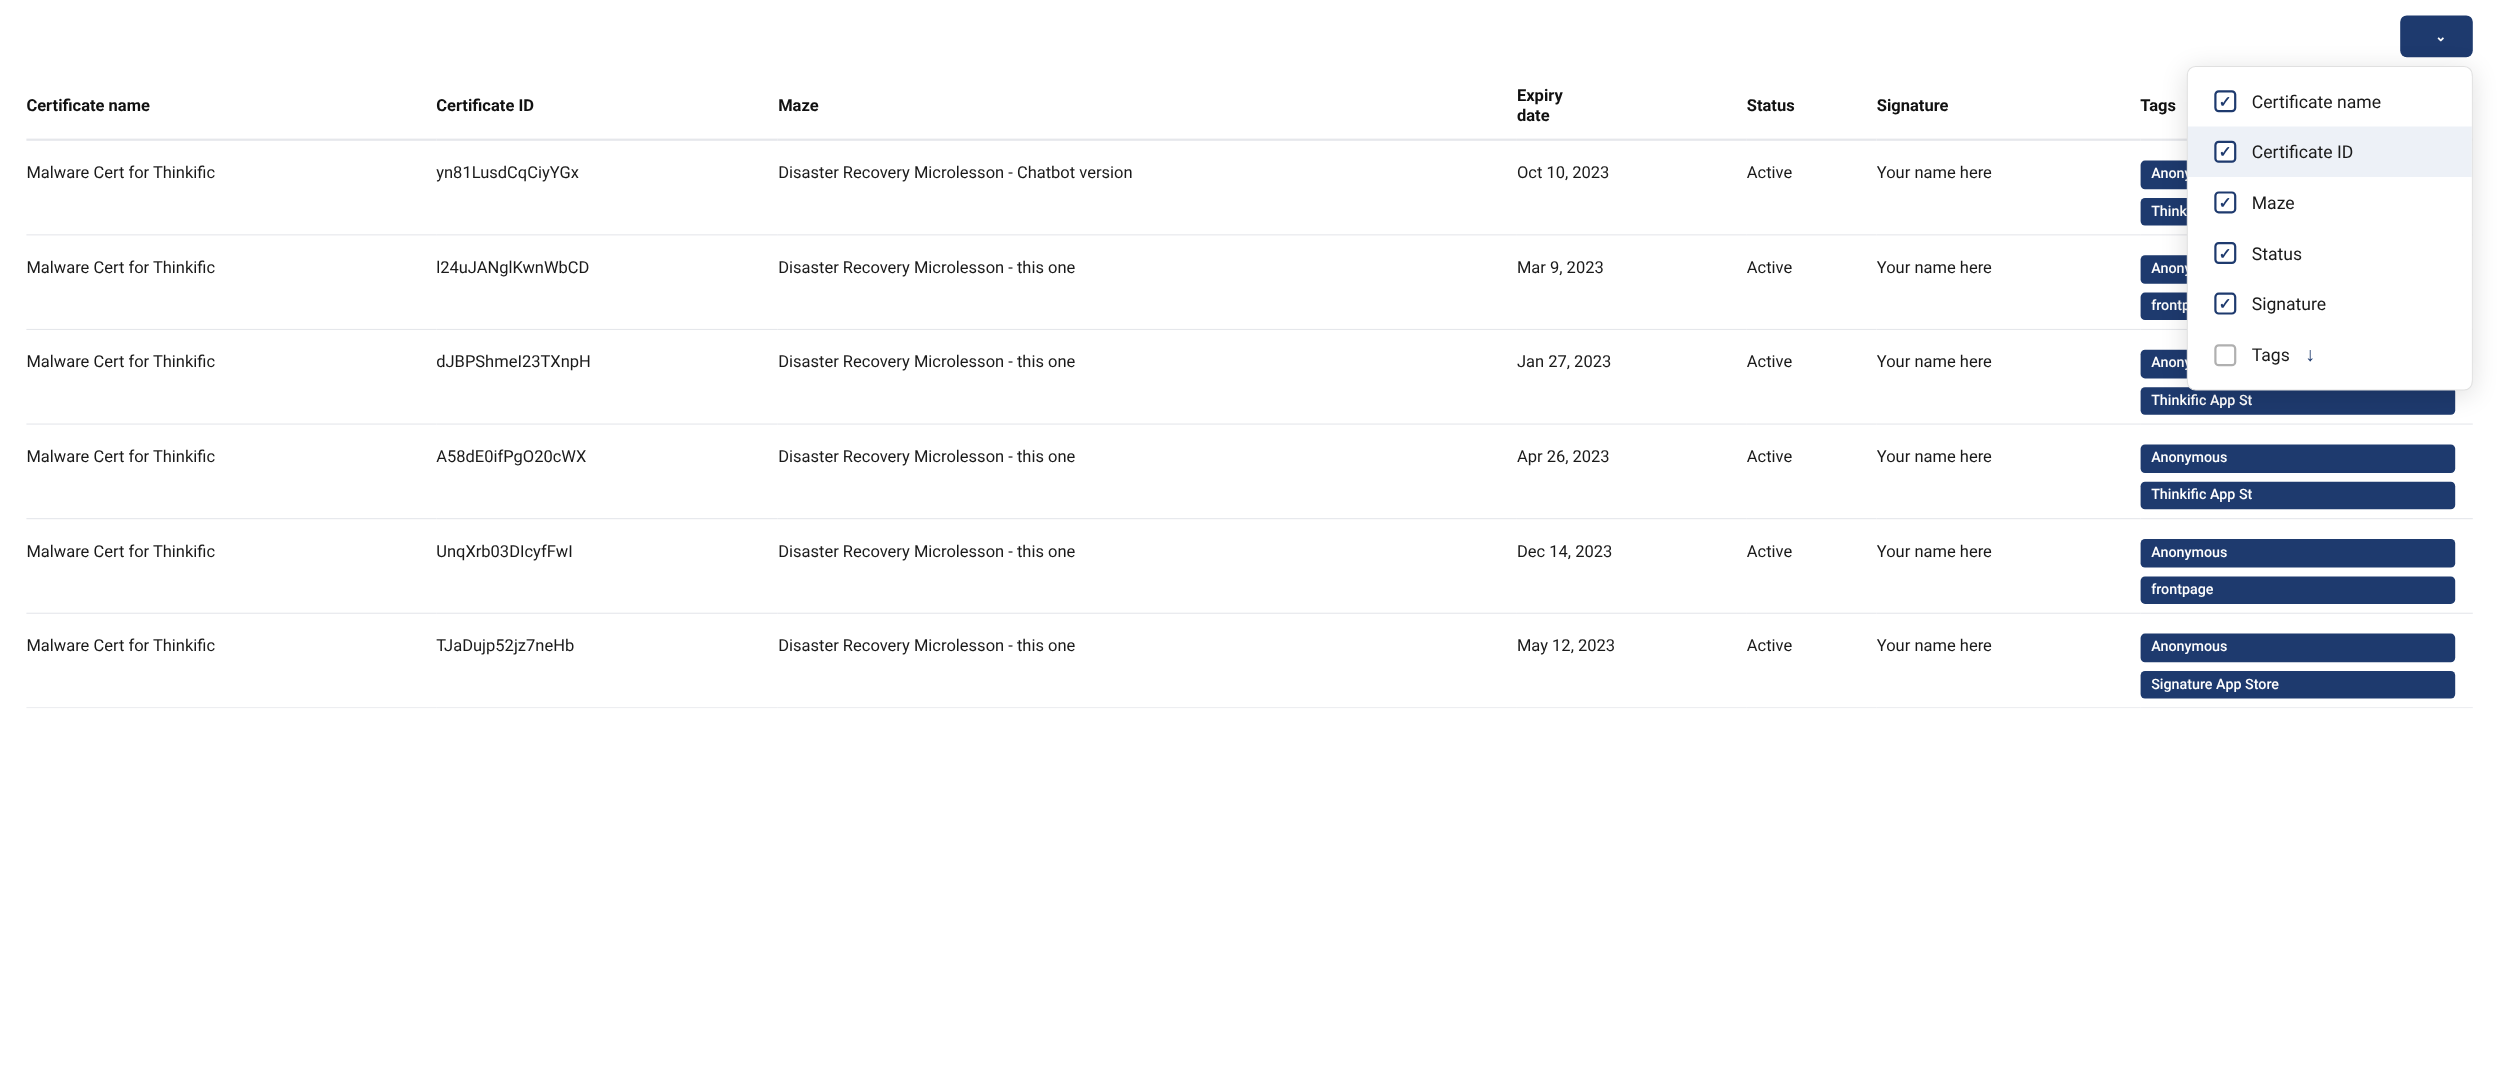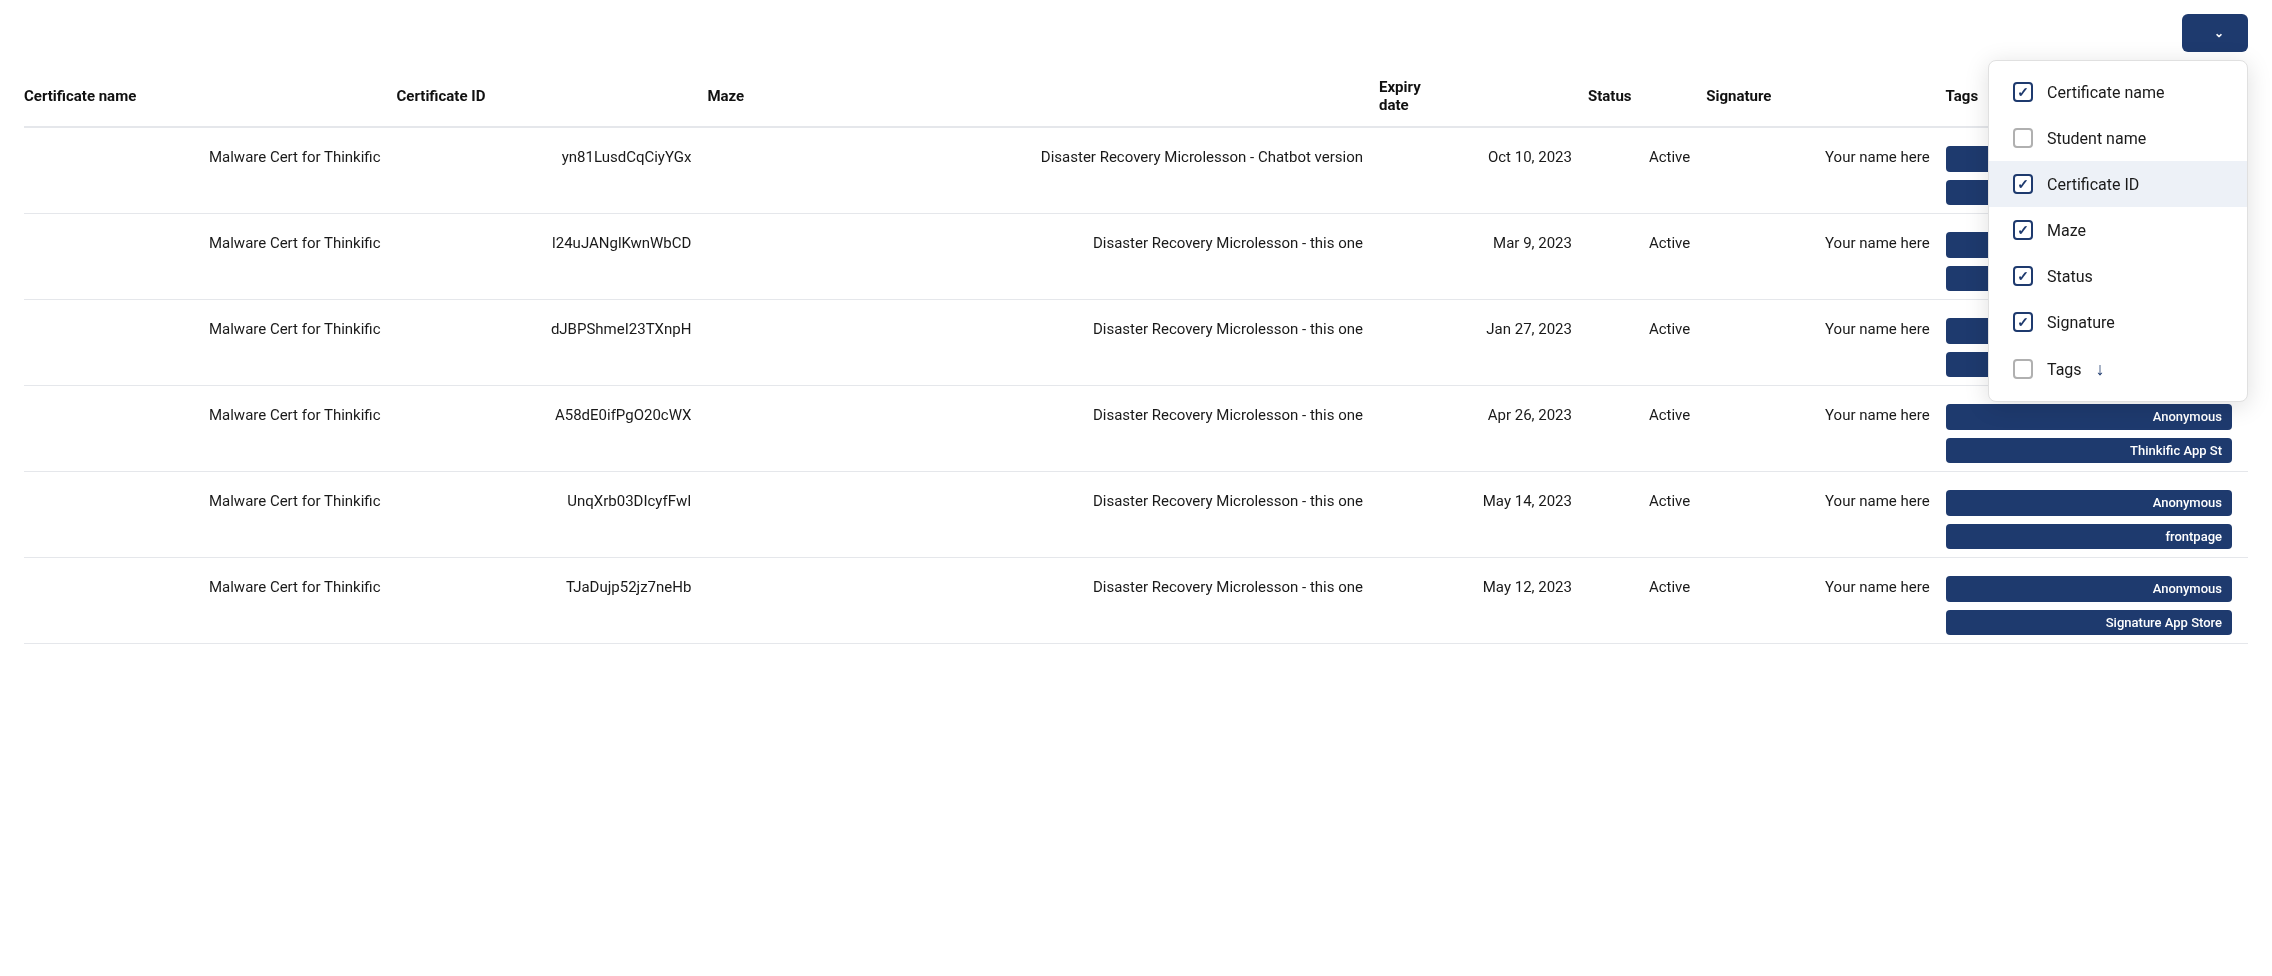--- a/index.html
+++ b/index.html
@@ -62,21 +62,20 @@
     tbody tr {
       border-bottom: 1px solid #e5e7eb;
     }
 
     tbody td {
       padding: 18px 16px 4px 0;
       vertical-align: top;
       font-size: 15px;
       color: #1a1a1a;
       line-height: 1.5;
-      text-align: right;
     }
 
     .tag-pill {
       display: inline-block;
       background: #1e3a6e;
       color: #fff;
       border-radius: 4px;
       padding: 3px 10px;
       font-size: 13px;
       font-weight: 500;
@@ -234,21 +233,21 @@
             <div class="tags-cell">
               <span class="tag-pill">Anonymous</span>
               <span class="tag-pill">Thinkific App St</span>
             </div>
           </td>
         </tr>
         <tr>
           <td>Malware Cert for Thinkific</td>
           <td>UnqXrb03DIcyfFwI</td>
           <td>Disaster Recovery Microlesson - this one</td>
-          <td>May 14, 2023</td>
+          <td>Dec 14, 2023</td>
           <td>Active</td>
           <td>Your name here</td>
           <td>
             <div class="tags-cell">
               <span class="tag-pill">Anonymous</span>
               <span class="tag-pill">frontpage</span>
             </div>
           </td>
         </tr>
         <tr>
@@ -265,24 +264,20 @@
         </tr>
       </tbody>
   </table>
 </div>
 
 <div class="columns-dropdown" id="columns-dropdown">
 <div class="dropdown-item">
       <div class="checkbox-box checked"></div>
       <span>Certificate name</span>
     </div>
-    <div class="dropdown-item">
-      <div class="checkbox-box unchecked"></div>
-      <span>Student name</span>
-    </div>
     <div class="dropdown-item highlighted">
       <div class="checkbox-box checked"></div>
       <span>Certificate ID</span>
     </div>
     <div class="dropdown-item">
       <div class="checkbox-box checked"></div>
       <span>Maze</span>
     </div>
     <div class="dropdown-item">
       <div class="checkbox-box checked"></div>

